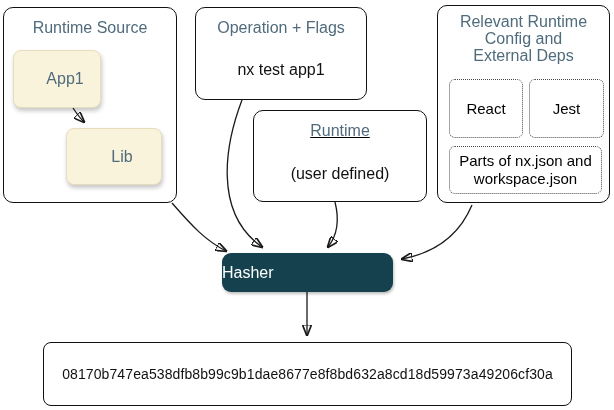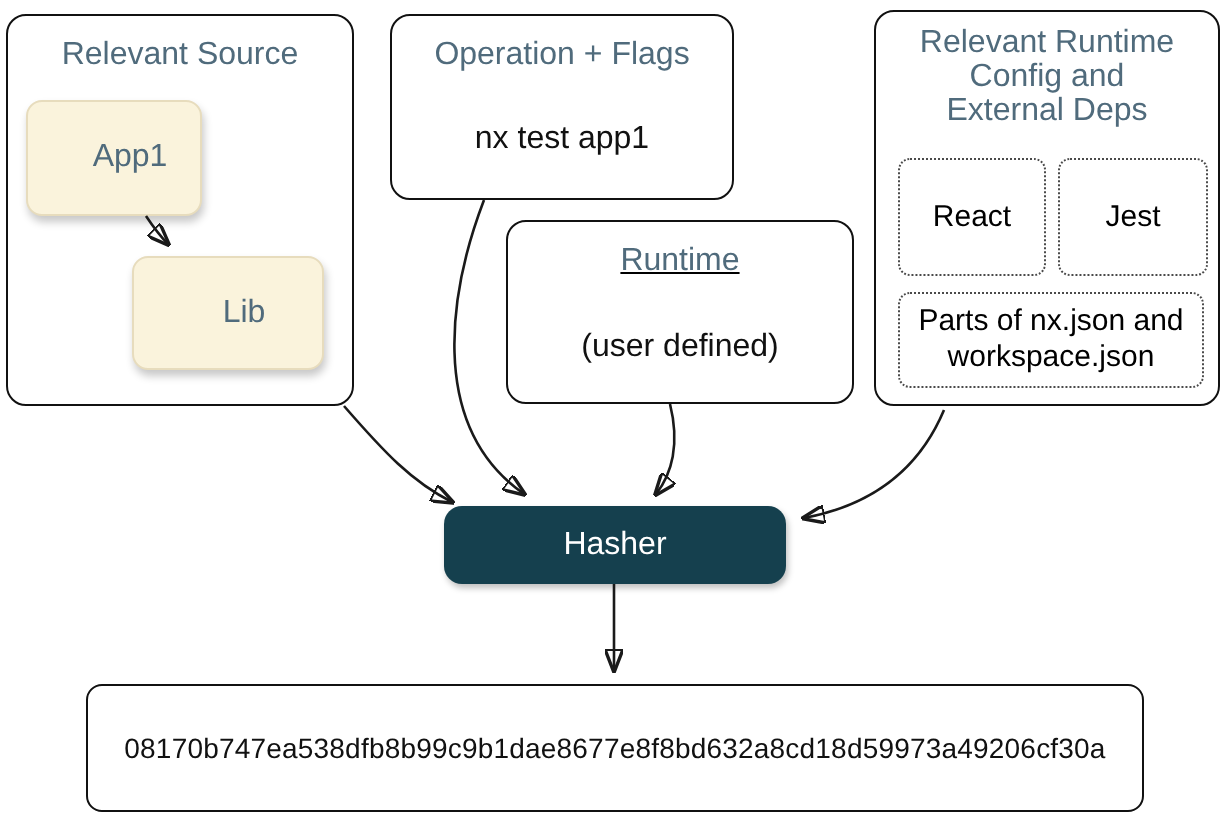--- a/index.html
+++ b/index.html
@@ -52,21 +52,21 @@
   .plain-text {
     position:absolute; left:0; right:0;
     text-align:center; color:#111111; font-size:16px;
   }
   #hasher {
     position:absolute;
     left:222px; top:253px; width:171px; height:39px;
     background:#15404e;
     border-radius:9px;
     box-shadow:1px 2px 3px rgba(0,0,0,0.25);
-    display:flex; align-items:center; justify-content:center;
+    display:flex; align-items:center; 
     color:#ffffff; font-size:16px;
   }
   #hash-box {
     position:absolute;
     left:43px; top:342px; width:529px; height:64px;
     border:1.5px solid #111111;
     border-radius:8px;
     display:flex; align-items:center; justify-content:center;
     color:#111111; font-size:14px;
     box-sizing:border-box;
@@ -78,21 +78,21 @@
     pointer-events:none;
   }
   #arrows path { stroke:#1a1a1a; stroke-width:1.3; fill:none; }
 </style>
 </head>
 <body>
 
 <div id="canvas">
 
   <div class="panel" style="left:3px; top:7px; width:174px; height:196px;">
-    <span class="panel-title">Relevant Source</span>
+    <span class="panel-title">Runtime Source</span>
     <div class="node" style="left:9px; top:42px; width:88px; height:58px;">
       <span>App1</span>
     </div>
     <div class="node" style="left:62px; top:120px; width:96px; height:57px;">
       <span>Lib</span>
     </div>
   </div>
 
   <div class="panel" style="left:195px; top:7px; width:172px; height:93px;">
     <span class="panel-title">Operation + Flags</span>

